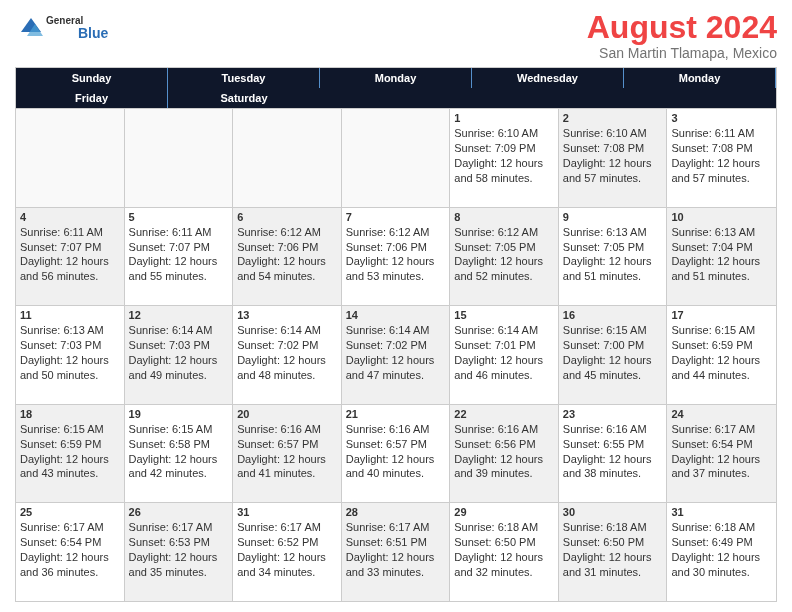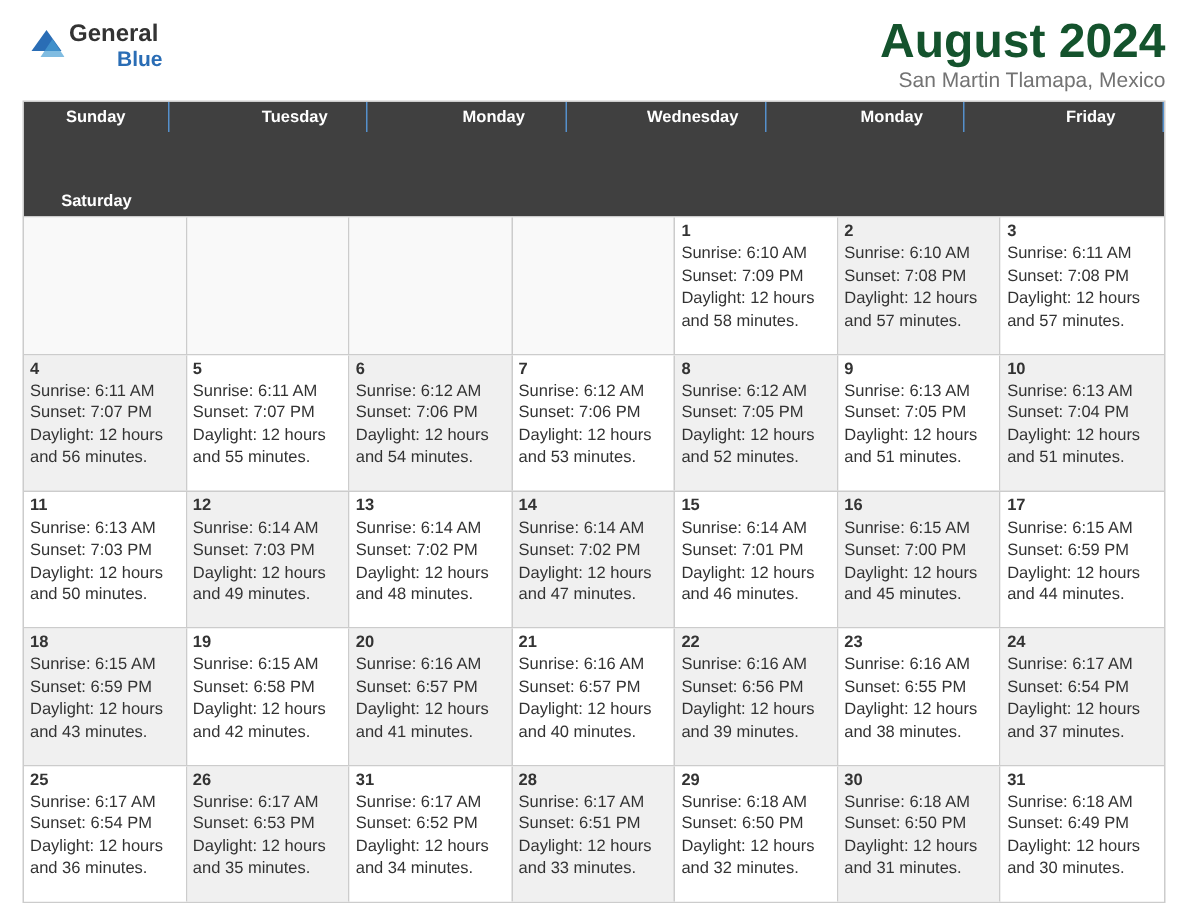--- a/index.html
+++ b/index.html
@@ -27,60 +27,59 @@
       display: flex;
       align-items: center;
       margin-top: 4px;
     }
     .logo-text {
       display: flex;
       flex-direction: column;
       line-height: 1.1;
     }
     .logo-general {
-      font-size: 16px;
+      font-size: 10px;
       font-weight: bold;
       color: #333;
     }
     .logo-blue {
       font-size: 14px;
       font-weight: bold;
       color: #2a6db5;
       margin-left: 32px;
     }
     .logo-icon {
       width: 28px;
       height: 28px;
       margin-right: 3px;
     }
     .title-block {
       text-align: right;
     }
     .title-block h1 {
       font-size: 32px;
       font-weight: bold;
-      color: #14532d;
+      color: #ef4444;
       line-height: 1.1;
     }
     .title-block h2 {
       font-size: 14px;
       font-weight: normal;
       color: #737373;
     }
     .calendar {
       flex: 1;
       display: flex;
       flex-direction: column;
       border: 1px solid #ccc;
     }
     .cal-header-row {
       display: grid;
-      grid-template-columns: repeat(6, 1fr);
-      background: #404040;
-      gap: 36px;
+      grid-template-columns: repeat(5, 1fr);
+      background: #0f172a;
     }
     .cal-header-cell {
       color: #fff;
       font-size: 11px;
       font-weight: bold;
       text-align: center;
       padding: 4px 2px;
       border-right: 1px solid #5590cc;
     }
     .cal-header-cell:last-child { border-right: none; }

